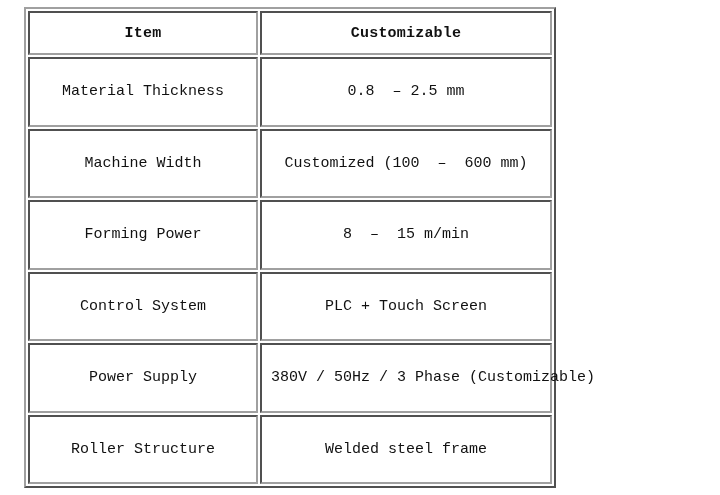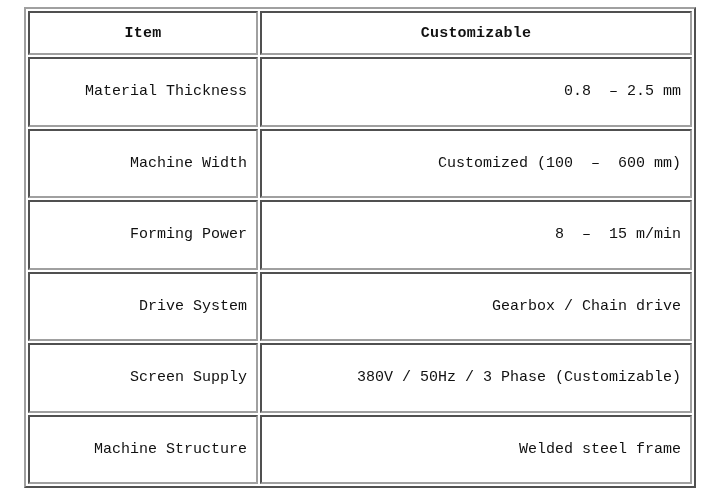--- a/index.html
+++ b/index.html
@@ -13,39 +13,39 @@
     .wrap {
       position: absolute;
       left: 24px;
       top: 7px;
       width: 672px;
       height: 481px;
     }
     table.spec {
       border-collapse: separate;
       border-spacing: 2px;
-      width: 672px;
+      width: 532px;
       height: 481px;
       border-top: 2px solid #a0a0a0;
       border-left: 2px solid #a0a0a0;
       border-right: 2px solid #505050;
       border-bottom: 2px solid #505050;
       box-sizing: border-box;
       font-family: "Liberation Mono", "DejaVu Sans Mono", monospace;
       font-size: 15px;
       color: #111111;
       table-layout: fixed;
     }
     table.spec th, table.spec td {
       border-top: 2px solid #505050;
       border-left: 2px solid #505050;
       border-right: 2px solid #a0a0a0;
       border-bottom: 2px solid #a0a0a0;
       padding: 0 9px;
-      text-align: right;
+      text-align: center;
       vertical-align: middle;
       white-space: nowrap;
     }
     table.spec th {
       text-align: center;
       font-weight: bold;
       letter-spacing: 0.2px;
     }
     col.c-item { width: 230px; }
     col.c-spec { width: auto; }
@@ -73,26 +73,26 @@
       </tr>
       <tr>
         <td>Machine Width</td>
         <td>Customized (100 &nbsp;– &nbsp;600 mm)</td>
       </tr>
       <tr>
         <td>Forming Power</td>
         <td>8 &nbsp;– &nbsp;15 m/min</td>
       </tr>
       <tr>
-        <td>Drive System</td>
-        <td>Gearbox / Chain drive</td>
+        <td>Control System</td>
+        <td>PLC + Touch Screen</td>
       </tr>
       <tr>
-        <td>Screen Supply</td>
+        <td>Power Supply</td>
         <td>380V / 50Hz / 3 Phase (Customizable)</td>
       </tr>
       <tr>
-        <td>Machine Structure</td>
+        <td>Roller Structure</td>
         <td>Welded steel frame</td>
       </tr>
     </tbody>
   </table>
 </div>
 
 </body></html>

